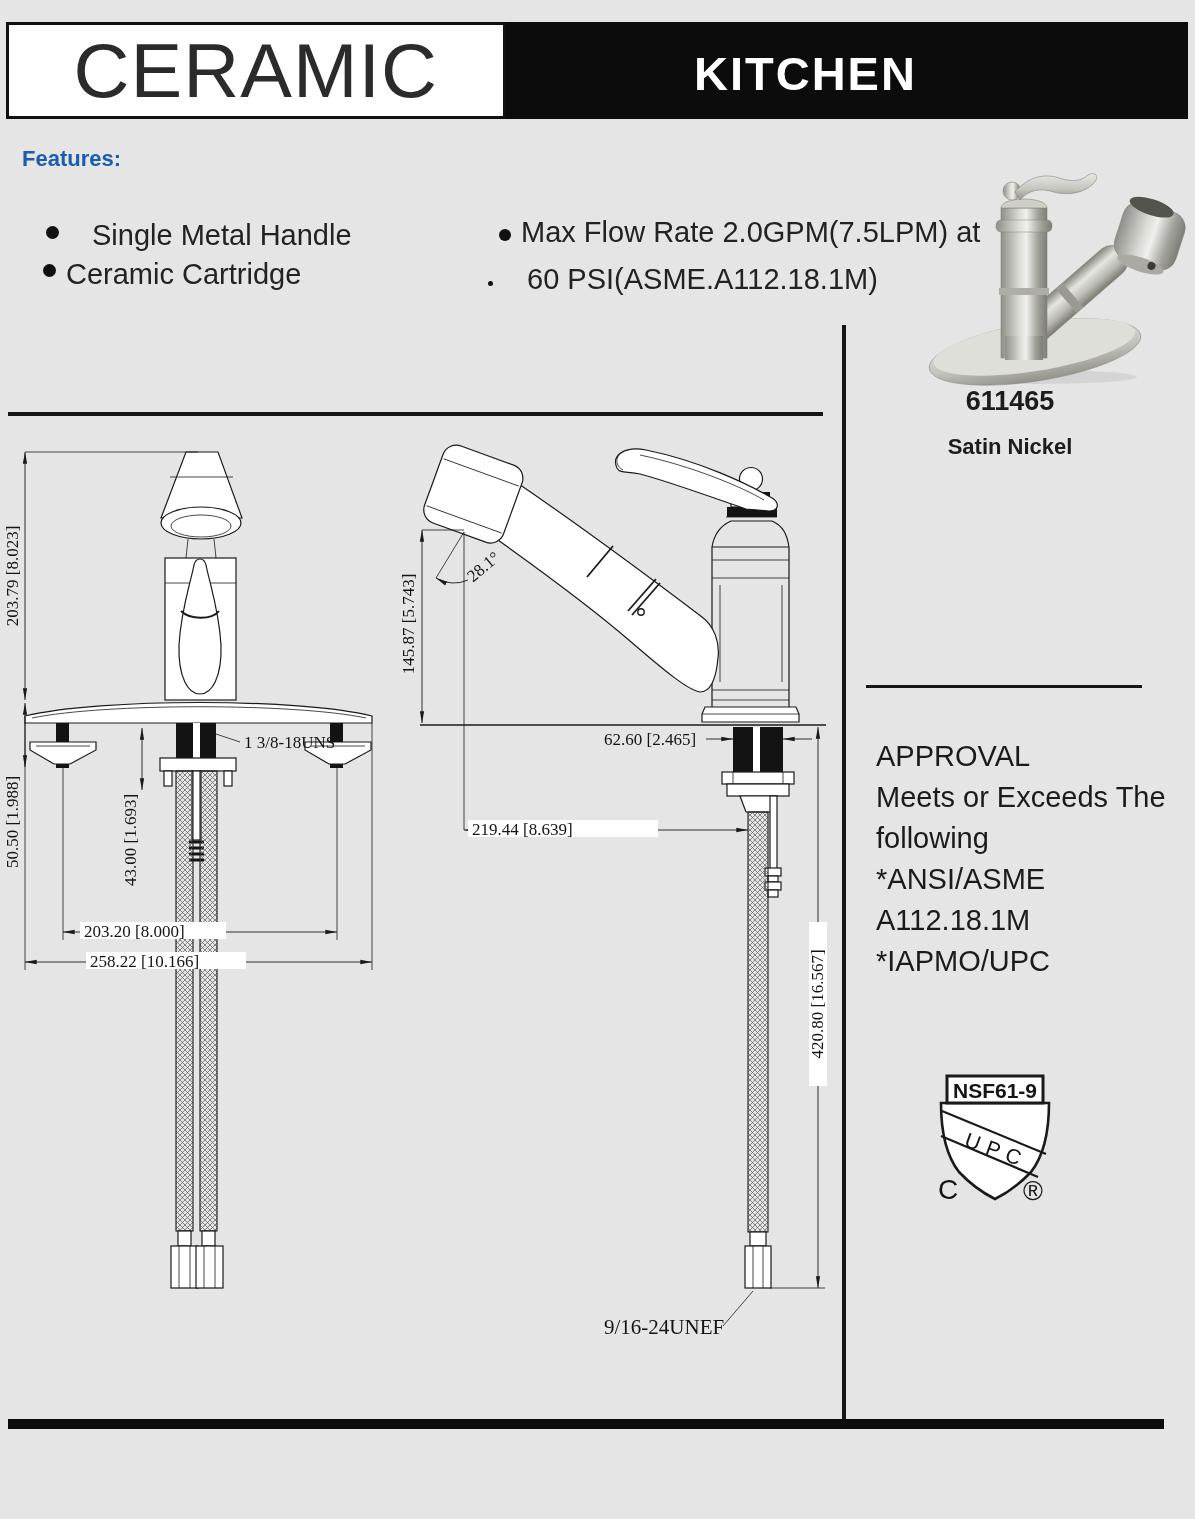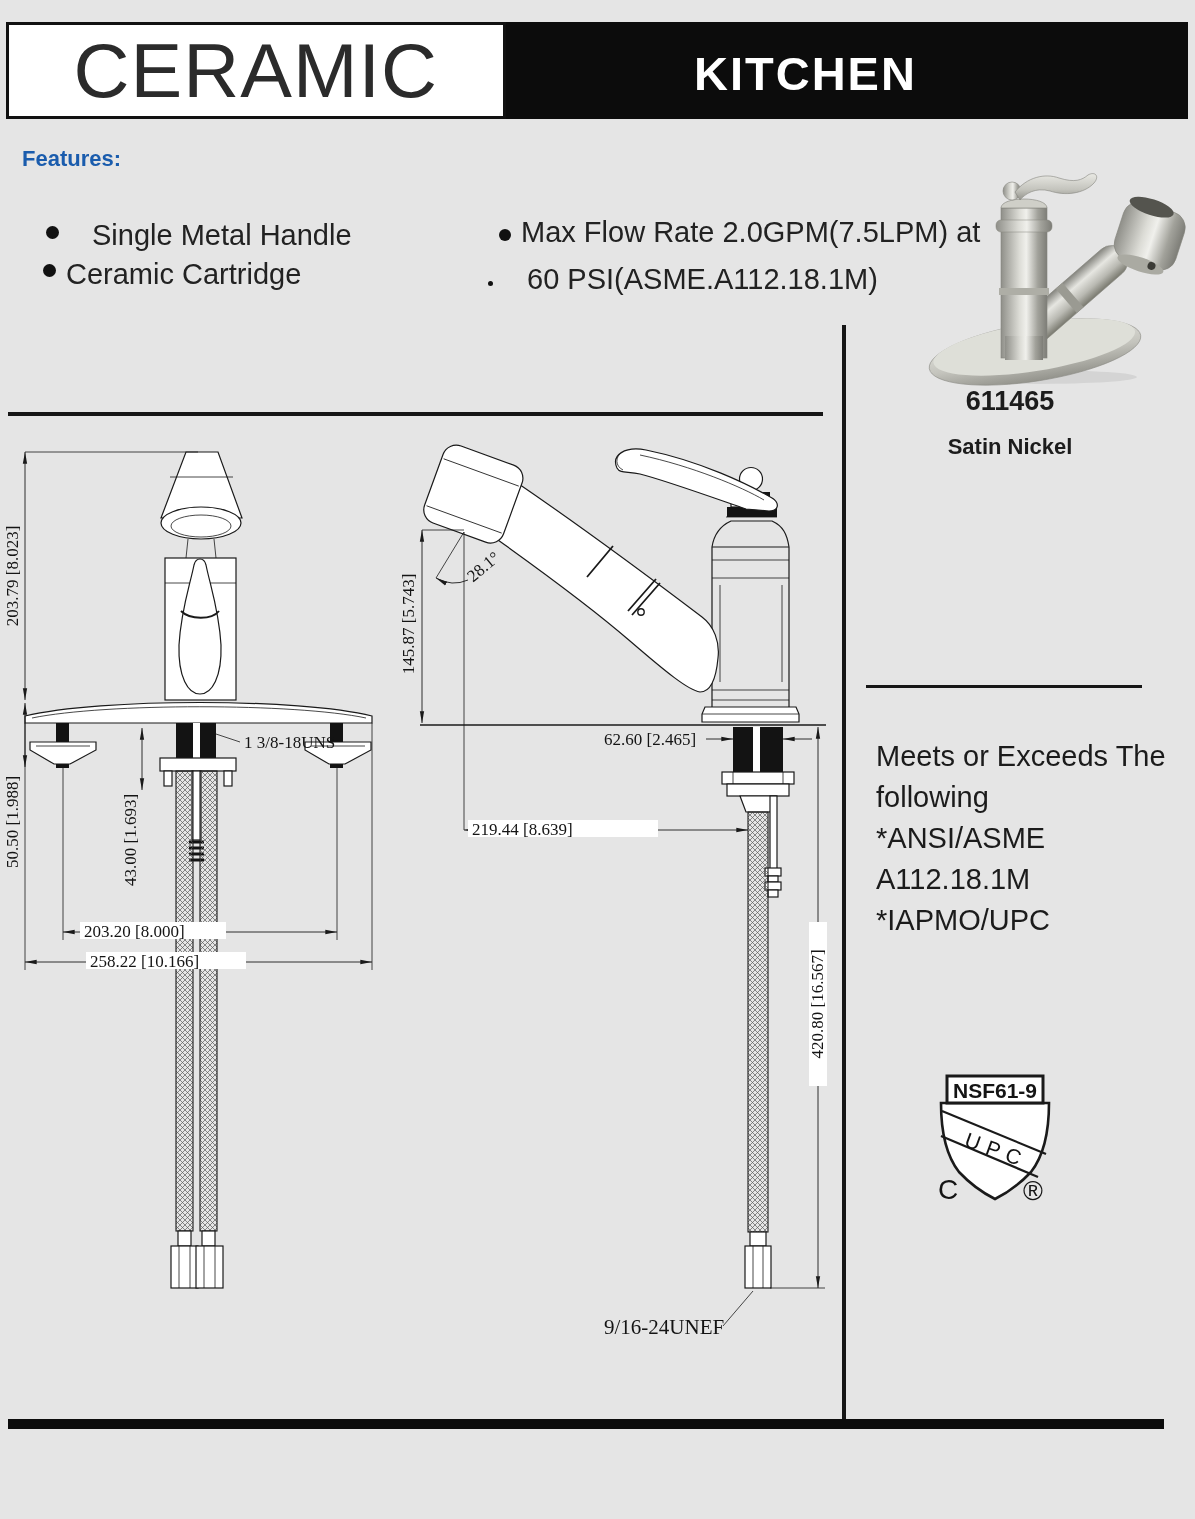--- a/index.html
+++ b/index.html
@@ -106,20 +106,21 @@
 
   <div class="model">611465</div>
   <div class="finish">Satin Nickel</div>
 
   <div class="rule-h1"></div>
   <div class="rule-v"></div>
   <div class="rule-h2"></div>
   <div class="footer-bar"></div>
 
   <div class="approval">
+    <div>APPROVAL</div>
     <div>Meets or Exceeds The</div>
     <div>following</div>
     <div>*ANSI/ASME A112.18.1M</div>
     <div>*IAPMO/UPC</div>
   </div>
 
   <svg class="abs" style="left:925px;top:1065px;" width="140" height="145" viewBox="0 0 140 145">
     <path d="M16,38 Q16,84 34,107 Q50,124 70,134 Q90,124 106,107 Q124,84 124,38 Z" fill="#fff" stroke="#1a1a1a" stroke-width="2.6"></path>
     <path d="M17,46 L121,89" stroke="#1a1a1a" stroke-width="2.2" fill="none"></path>
     <path d="M16,71 L113,112" stroke="#1a1a1a" stroke-width="2.2" fill="none"></path>

